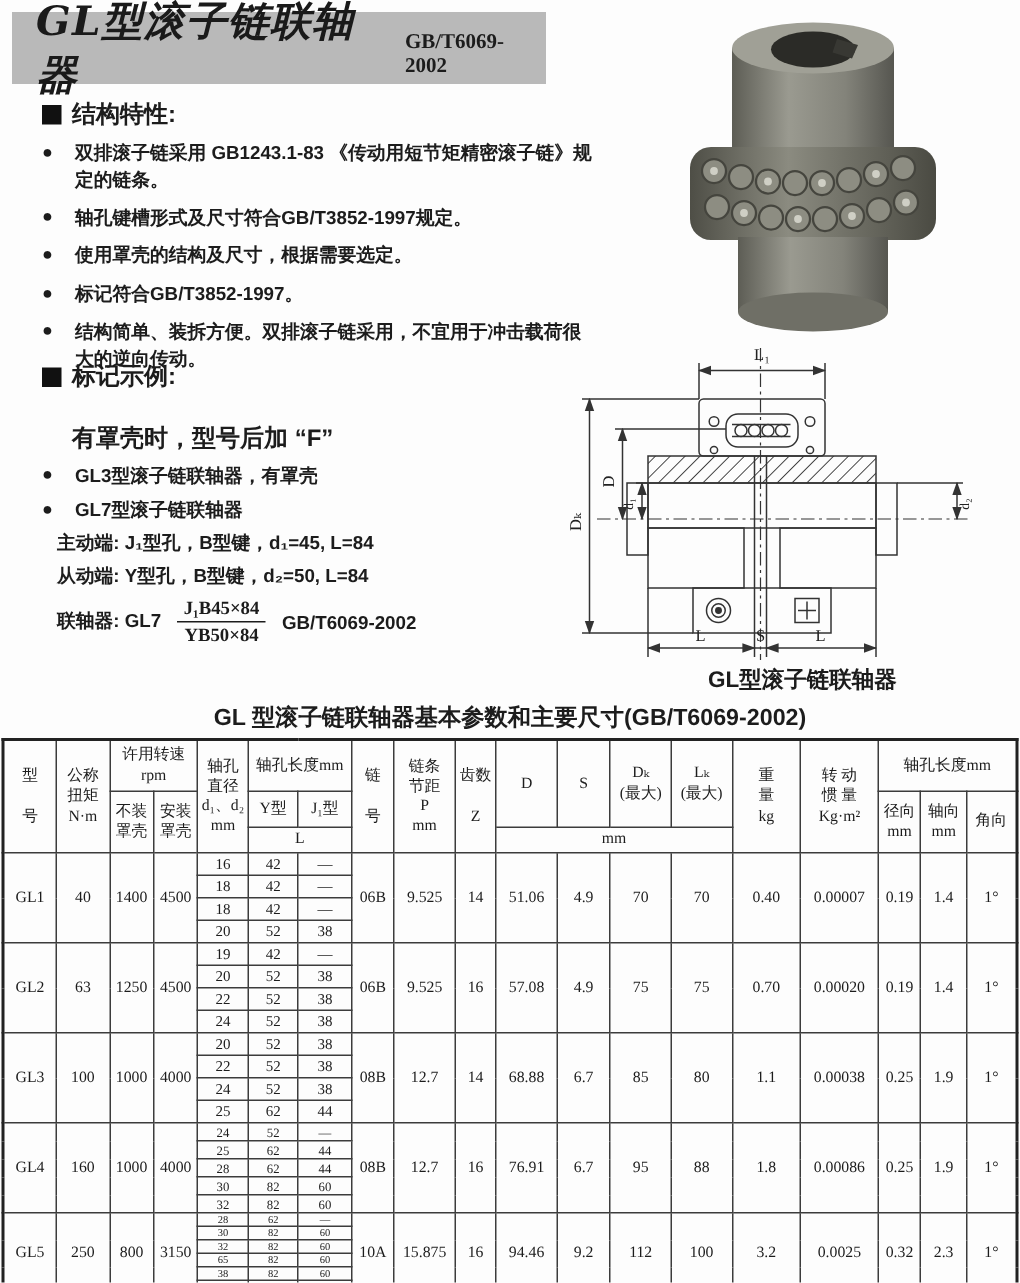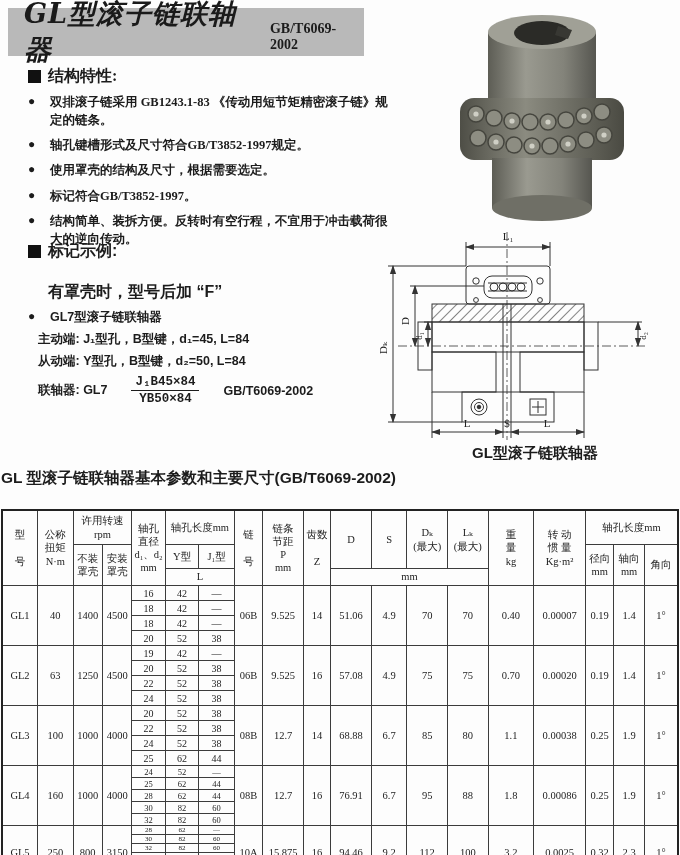--- a/index.html
+++ b/index.html
@@ -13,43 +13,43 @@
     display:flex;align-items:center;padding-left:16px;box-sizing:border-box;}
   .banner-title{font-family:"DejaVu Serif","Liberation Serif",serif;font-style:italic;
     font-weight:bold;font-size:27px;color:#1a1a1a;letter-spacing:1px;}
   .banner-std{font-family:"Liberation Serif","DejaVu Serif",serif;font-size:14px;
     font-weight:bold;margin-left:6px;margin-top:10px;}
   
   .photo{position:absolute;left:420px;top:2px;width:240px;height:222px;}
   
   .section-head{display:flex;align-items:center;font-weight:bold;font-size:16px;}
   .sq{width:13px;height:13px;background:#111;margin-right:7px;flex:0 0 auto;}
-  .features{position:absolute;left:28px;top:66px;width:368px;font-family:Liberation Serif, serif;}
+  .features{position:absolute;left:28px;top:66px;width:368px;}
   .bullets{margin:6px 0 0 0;padding:0;list-style:none;}
   .bullets li{position:relative;padding-left:22px;font-size:12.5px;font-weight:bold;
     line-height:1.45;margin-bottom:7px;}
   .bullets li:before{content:"●";position:absolute;left:0;top:0;font-size:12px;}
   .marking{position:absolute;left:28px;top:241px;width:370px;}
   .marking-sub{font-weight:bold;font-size:16px;margin:20px 0 4px 20px;}
   .mk-item{position:relative;padding-left:22px;font-size:12.5px;font-weight:bold;margin-top:6px;}
   .mk-item:before{content:"●";position:absolute;left:0;top:0;font-size:12px;}
   .mk-lines div{margin:5px 0 0 10px;font-size:12.5px;font-weight:bold;}
   .mk-result{margin:6px 0 0 10px;font-size:12.5px;font-weight:bold;display:flex;align-items:center;}
   .mk-std{margin-left:26px;}
-  .frac{display:inline-block;text-align:center;vertical-align:middle;margin:0 24px;
-    font-family:Liberation Mono, monospace;}
+  .frac{display:inline-block;text-align:center;vertical-align:middle;margin:0 11px;
+    font-family:Liberation Serif, serif;}
   .frac .top{display:block;border-bottom:1.5px solid #1c1c1c;padding:0 4px 1px;}
   .frac .bot{display:block;padding-top:1px;}
   
   .diagram{position:absolute;left:376px;top:226px;width:292px;height:218px;}
   .diagram-caption{position:absolute;left:410px;top:444px;width:250px;text-align:center;
     font-weight:bold;font-size:15px;}
   
   .tbl-wrap{position:absolute;left:1px;top:468px;width:678px;}
-  .tbl-title{font-size:15.5px;font-weight:bold;margin:0 0 20px 0;
+  .tbl-title{text-align:center;font-size:15.5px;font-weight:bold;margin:0 0 3px 0;
     font-family:"Liberation Sans","DejaVu Sans",sans-serif;}
   table{border-collapse:collapse;width:678px;table-layout:fixed;
     font-family:"Liberation Serif","DejaVu Serif",serif;}
   th,td{border:1px solid #3c3c3c;text-align:center;vertical-align:middle;padding:0;
     font-weight:normal;overflow:hidden;}
   table{border:2px solid #222;}
   th{font-size:10.5px;white-space:pre-line;line-height:1.25;}
   tr.hr1 th{height:33px;}
   tr.hr2 th{height:23px;}
   tr.hr3 th{height:16px;}
@@ -126,31 +126,32 @@
 <div class="features">
   <div class="section-head">
     <span class="sq"></span>
     <span>结构特性:</span>
   </div>
   <ul class="bullets">
     <li>双排滚子链采用 GB1243.1-83 《传动用短节矩精密滚子链》规定的链条。</li>
     <li>轴孔键槽形式及尺寸符合GB/T3852-1997规定。</li>
     <li>使用罩壳的结构及尺寸，根据需要选定。</li>
     <li>标记符合GB/T3852-1997。</li>
-    <li>结构简单、装拆方便。反转时有空行程，不宜用于冲击载荷很大的逆向传动。</li>
+    <li>结构简单、装拆方便。双排滚子链采用，不宜用于冲击载荷很大的逆向传动。</li>
   </ul>
 </div>
 
 <div class="marking">
   <div class="section-head">
     <span class="sq"></span>
     <span>标记示例:</span>
   </div>
   <div class="marking-sub">有罩壳时，型号后加 “F”</div>
 
+  <div class="mk-item">GL3型滚子链联轴器，有罩壳</div>
 
   <div class="mk-item">GL7型滚子链联轴器</div>
   <div class="mk-lines">
     <div>主动端: J₁型孔，B型键，d₁=45, L=84</div>
     <div>从动端: Y型孔，B型键，d₂=50, L=84</div>
     <div class="mk-result">
       <span>联轴器: GL7</span>
       <span class="frac">
         <span class="top">J₁B45×84</span>
         <span class="bot">YB50×84</span>

